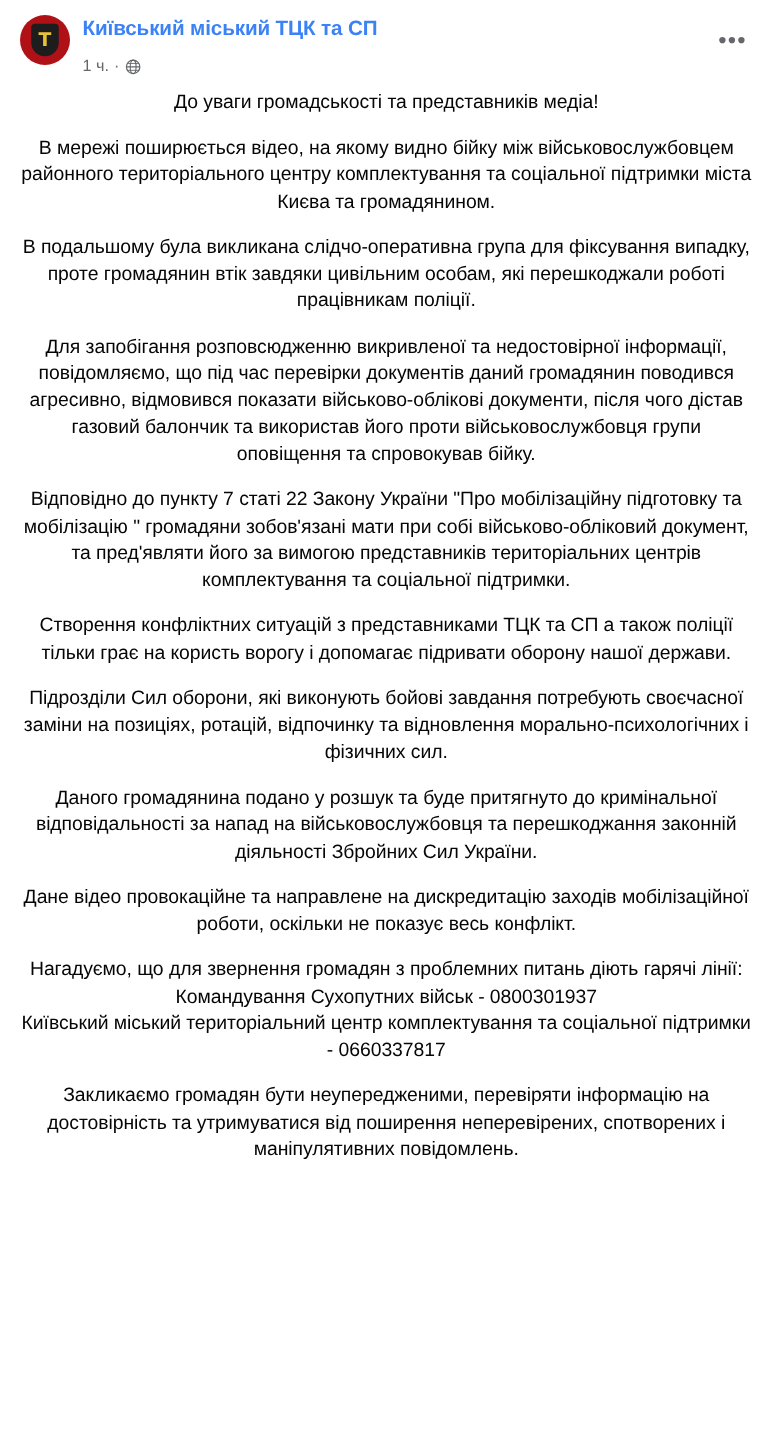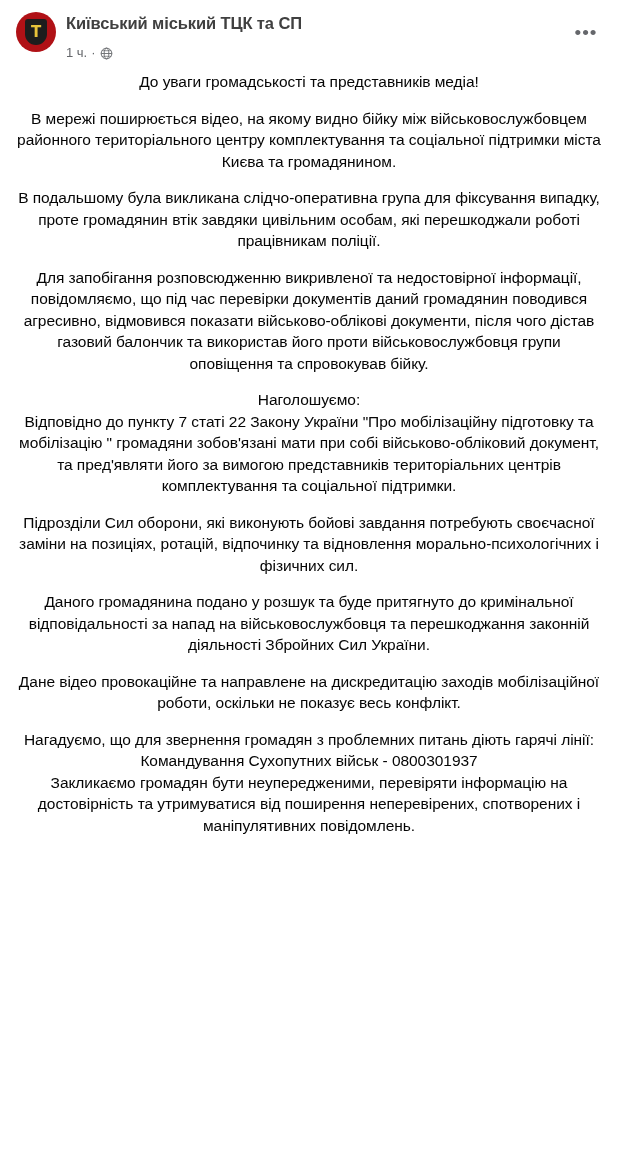--- a/index.html
+++ b/index.html
@@ -66,21 +66,21 @@
     flex-direction: column;
     justify-content: center;
     padding-top: 1px;
     min-width: 0;
   }
 
   .page-name {
     font-size: 16.5px;
     font-weight: bold;
     line-height: 20px;
-    color: #404040;
+    color: #3b82f6;
     letter-spacing: -0.1px;
   }
 
   .meta-row {
     display: flex;
     align-items: center;
     gap: 4px;
     margin-top: 12px;
     color: #65676b;
     font-size: 13px;
@@ -162,23 +162,24 @@
     </div>
 
     <div class="more-btn">•••</div>
   </div>
 
   <div class="post-body pad-bottom">
     <p>До уваги громадськості та представників медіа!</p>
     <p>В мережі поширюється відео, на якому видно бійку між військовослужбовцем районного територіального центру комплектування та соціальної підтримки міста Києва та громадянином.</p>
     <p>В подальшому була викликана слідчо-оперативна група для фіксування випадку, проте громадянин втік завдяки цивільним особам, які перешкоджали роботі працівникам поліції.</p>
     <p>Для запобігання розповсюдженню викривленої та недостовірної інформації, повідомляємо, що під час перевірки документів даний громадянин поводився агресивно, відмовився показати військово-облікові документи, після чого дістав газовий балончик та використав його проти військовослужбовця групи оповіщення та спровокував бійку.</p>
-    <p class="tight">Наголошуємо:</p>
     <p>Відповідно до пункту 7 статі 22 Закону України "Про мобілізаційну підготовку та мобілізацію " громадяни зобов'язані мати при собі військово-обліковий документ, та пред'являти його за вимогою представників територіальних центрів комплектування та соціальної підтримки.</p>
+    <p>Створення конфліктних ситуацій з представниками ТЦК та СП а також поліції тільки грає на користь ворогу і допомагає підривати оборону нашої держави.</p>
     <p>Підрозділи Сил оборони, які виконують бойові завдання потребують своєчасної заміни на позиціях, ротацій, відпочинку та відновлення морально-психологічних і фізичних сил.</p>
     <p>Даного громадянина подано у розшук та буде притягнуто до кримінальної відповідальності за напад на військовослужбовця та перешкоджання законній діяльності Збройних Сил України.</p>
     <p>Дане відео провокаційне та направлене на дискредитацію заходів мобілізаційної роботи, оскільки не показує весь конфлікт.</p>
     <p class="tight">Нагадуємо, що для звернення громадян з проблемних питань діють гарячі лінії:</p>
     <p class="tight">Командування Сухопутних військ - 0800301937</p>
+    <p>Київський міський територіальний центр комплектування та соціальної підтримки - 0660337817</p>
     <p>Закликаємо громадян бути неупередженими, перевіряти інформацію на достовірність та утримуватися від поширення неперевірених, спотворених і маніпулятивних повідомлень.</p>
   </div>
 
 </div>
 
 </body></html>

